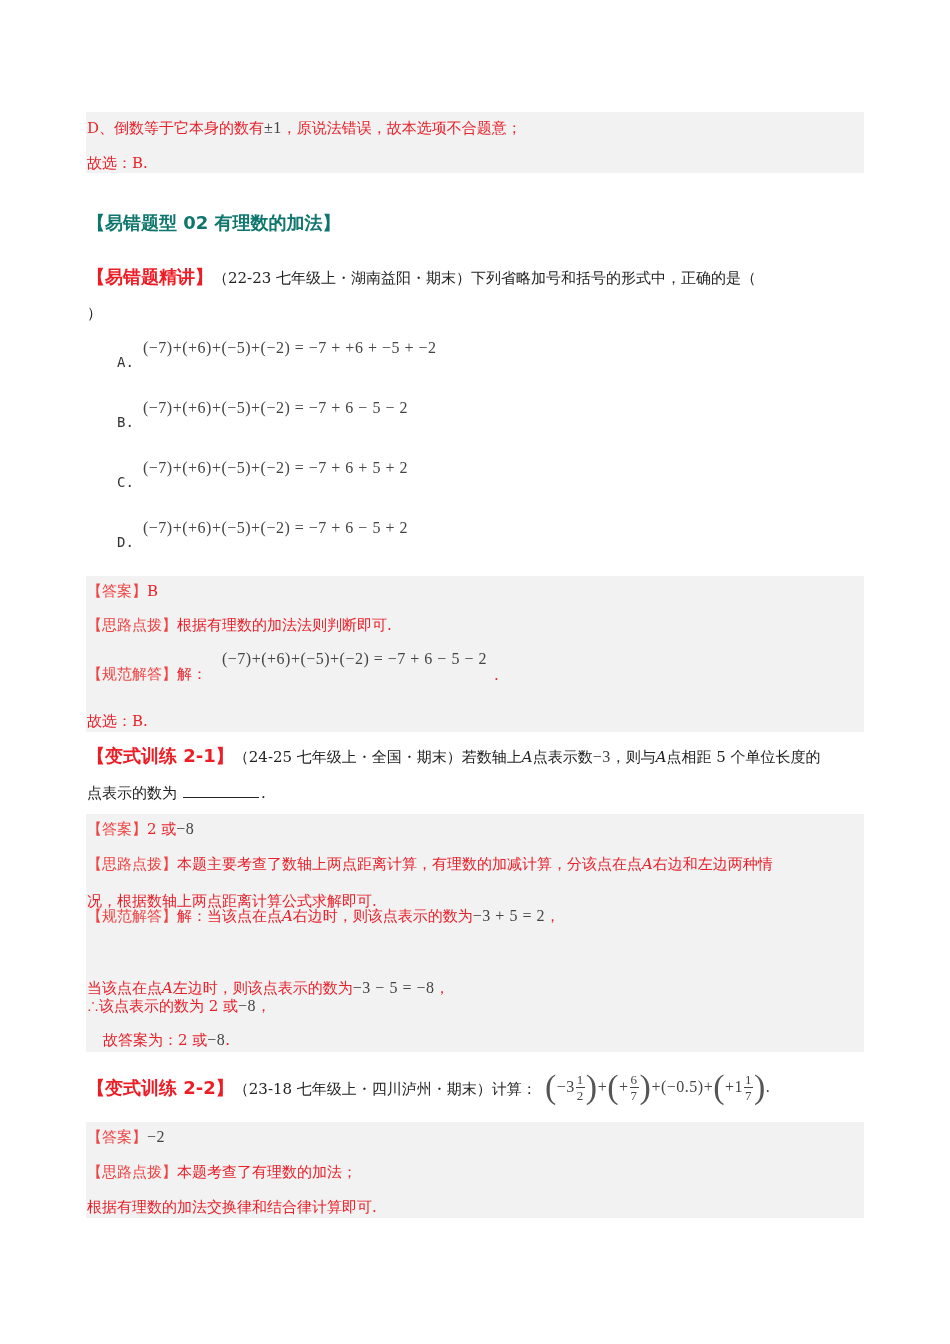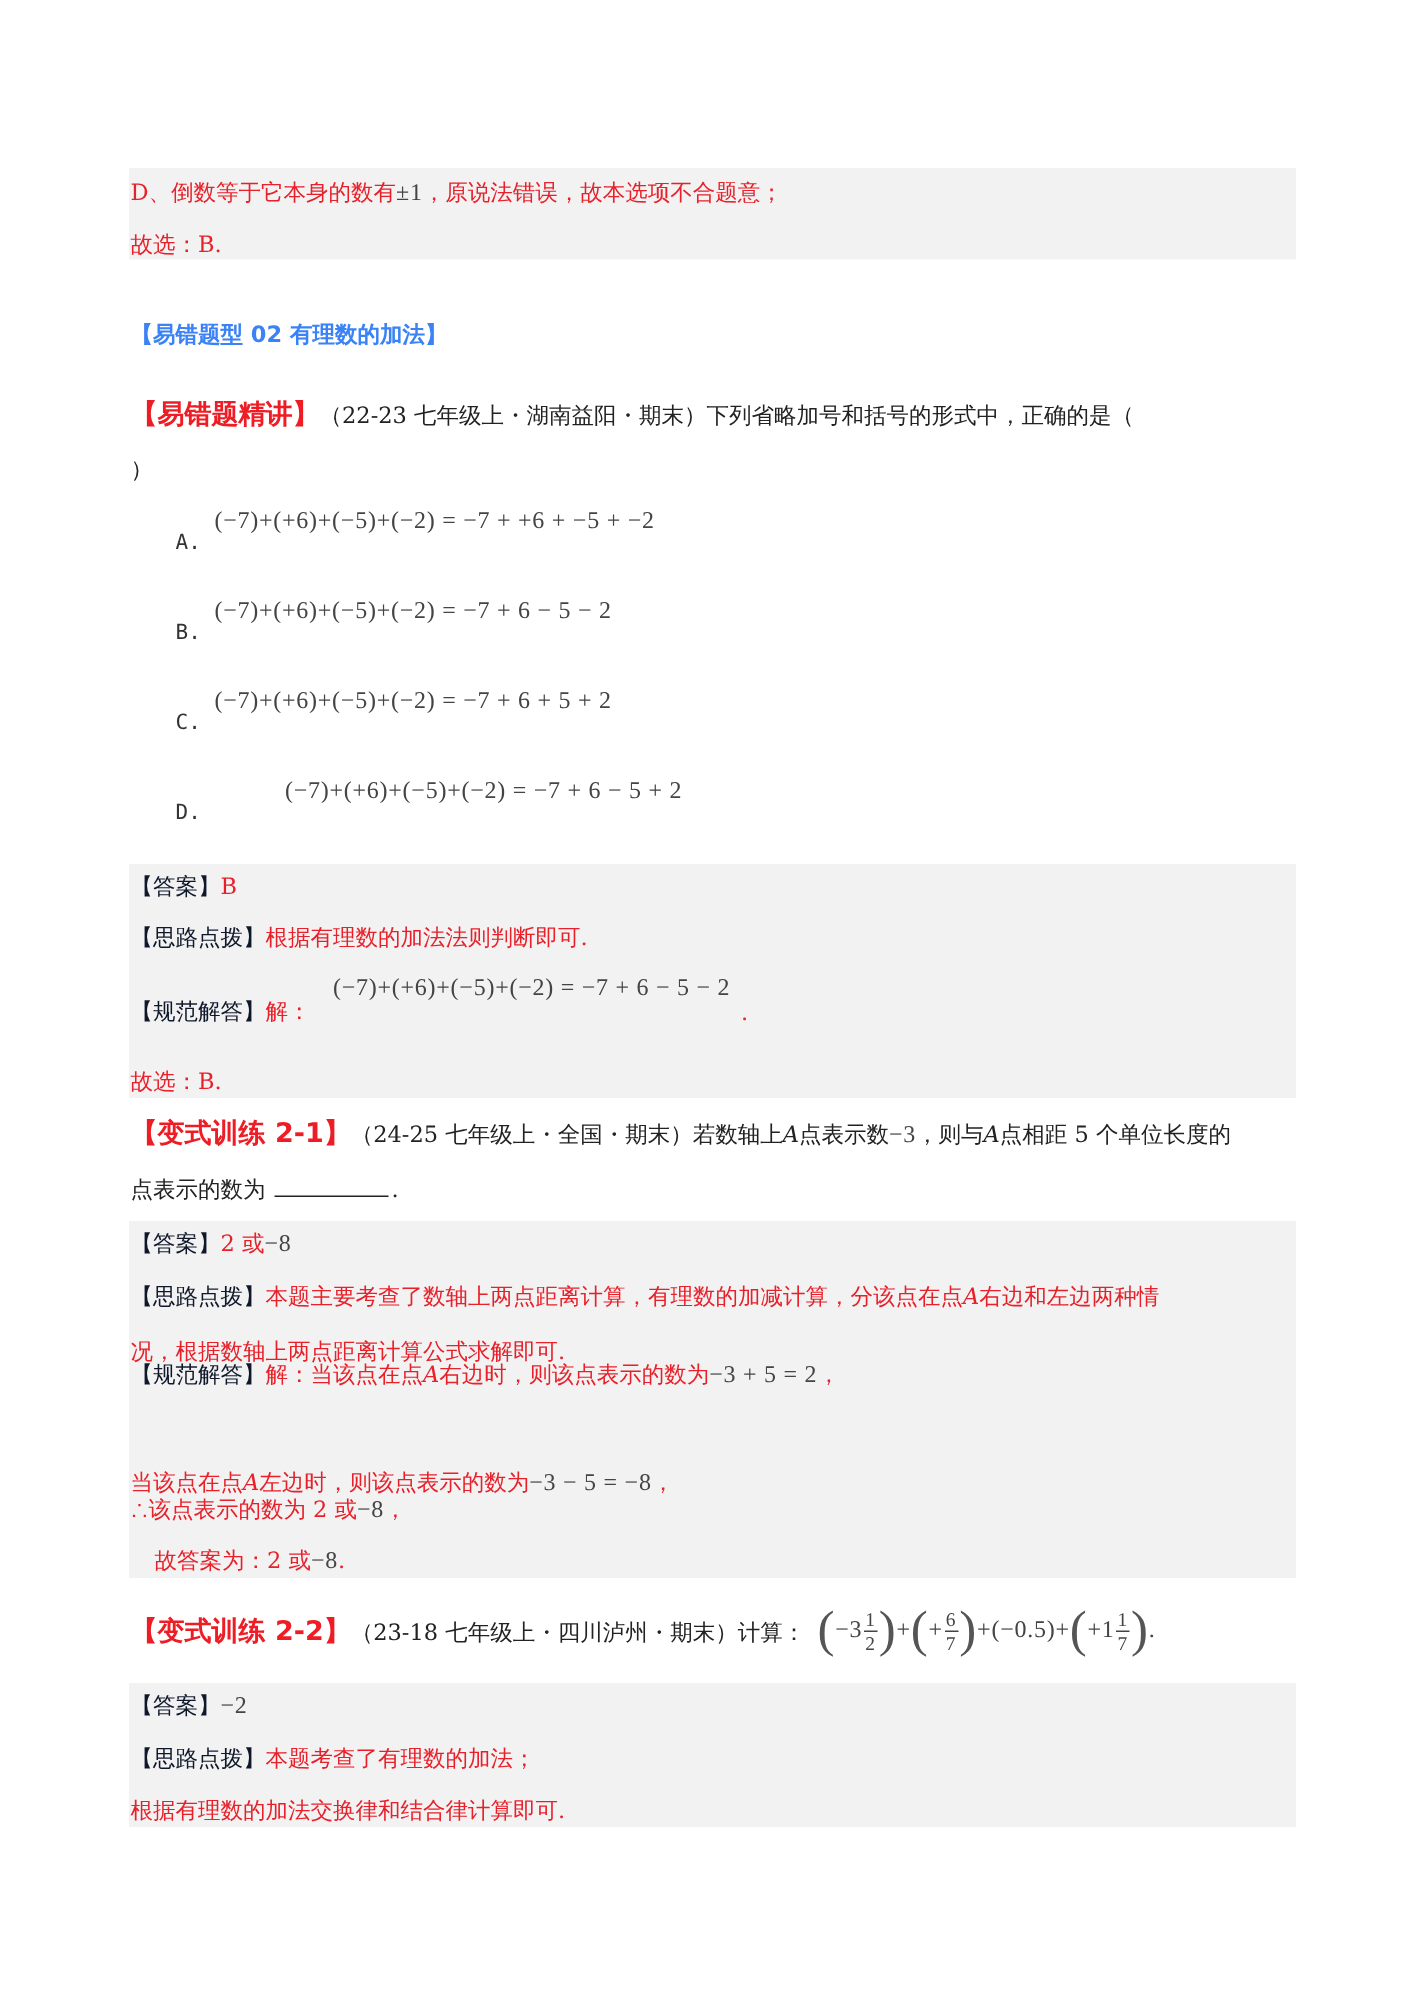--- a/index.html
+++ b/index.html
@@ -2,22 +2,22 @@
 <html><head>
 <meta charset="utf-8">
 <style>
   html, body { margin:0; padding:0; background:#ffffff; }
   body { width:950px; height:1344px; position:relative; overflow:hidden;
          font-family: "DejaVu Serif", "Liberation Serif", serif; font-size:15px; color:#222; }
   .abs { position:absolute; }
   .gray { position:absolute; left:86px; width:778px; background:#f2f2f2; }
   .line { position:absolute; left:87px; white-space:nowrap; line-height:20px; }
   .red { color:#e8202a; }
-  .blue { color:#0f172a;text-align:right; }
-  .heading-blue { color:#3b82f6; font-family:"DejaVu Sans","Liberation Sans",sans-serif; font-weight:bold; font-size:15px; }
+  .blue { color:#ef4444;text-align:right; }
+  .heading-blue { color:#0f766e; font-family:"DejaVu Sans","Liberation Sans",sans-serif; font-weight:bold; font-size:18px; }
   .tag-red { color:#ee1c24; font-family:"DejaVu Sans","Liberation Sans",sans-serif; font-weight:bold; font-size:18px; }
   .math { font-family:"Liberation Serif","DejaVu Serif",serif; color:#444; font-size:16px; letter-spacing:0.5px; }
   .opt-label { position:absolute; left:117px; font-family:"DejaVu Sans Mono","Liberation Mono",monospace; font-size:14px; color:#333; }
   .opt-math { position:absolute; left:143px; white-space:nowrap; }
   .blank { display:inline-block; width:76px; border-bottom:1px solid #222; height:14px; vertical-align:baseline; margin:0 2px 0 6px; }
   .frac { display:inline-flex; flex-direction:column; align-items:center; vertical-align:middle; font-size:13px; line-height:15px; margin:0 1px; }
   .frac .n { border-bottom:1px solid #444; padding:0 1px; }
   .bigparen { font-size:34px; font-weight:100; color:#555; vertical-align:middle; line-height:1; }
 </style>
 </head>
@@ -43,21 +43,21 @@
 <div>
   <div class="opt-label" style="top:414px;">B.</div>
   <div class="opt-math math" style="top:399px;">(−7)+(+6)+(−5)+(−2) = −7 + 6 − 5 − 2</div>
 </div>
 <div>
   <div class="opt-label" style="top:474px;">C.</div>
   <div class="opt-math math" style="top:459px;">(−7)+(+6)+(−5)+(−2) = −7 + 6 + 5 + 2</div>
 </div>
 <div>
   <div class="opt-label" style="top:534px;">D.</div>
-  <div class="opt-math math" style="top:519px;margin-left:47px;">(−7)+(+6)+(−5)+(−2) = −7 + 6 − 5 + 2</div>
+  <div class="opt-math math" style="top:519px;">(−7)+(+6)+(−5)+(−2) = −7 + 6 − 5 + 2</div>
 </div>
 
 <div class="gray" style="top:576px;height:156px;"></div>
 <div class="line" style="top:581px;">
   <span class="blue">【答案】</span><span class="red">B</span>
 </div>
 <div class="line" style="top:615px;">
   <span class="blue">【思路点拨】</span><span class="red">根据有理数的加法法则判断即可.</span>
 </div>
 <div class="line" style="top:664px;">

